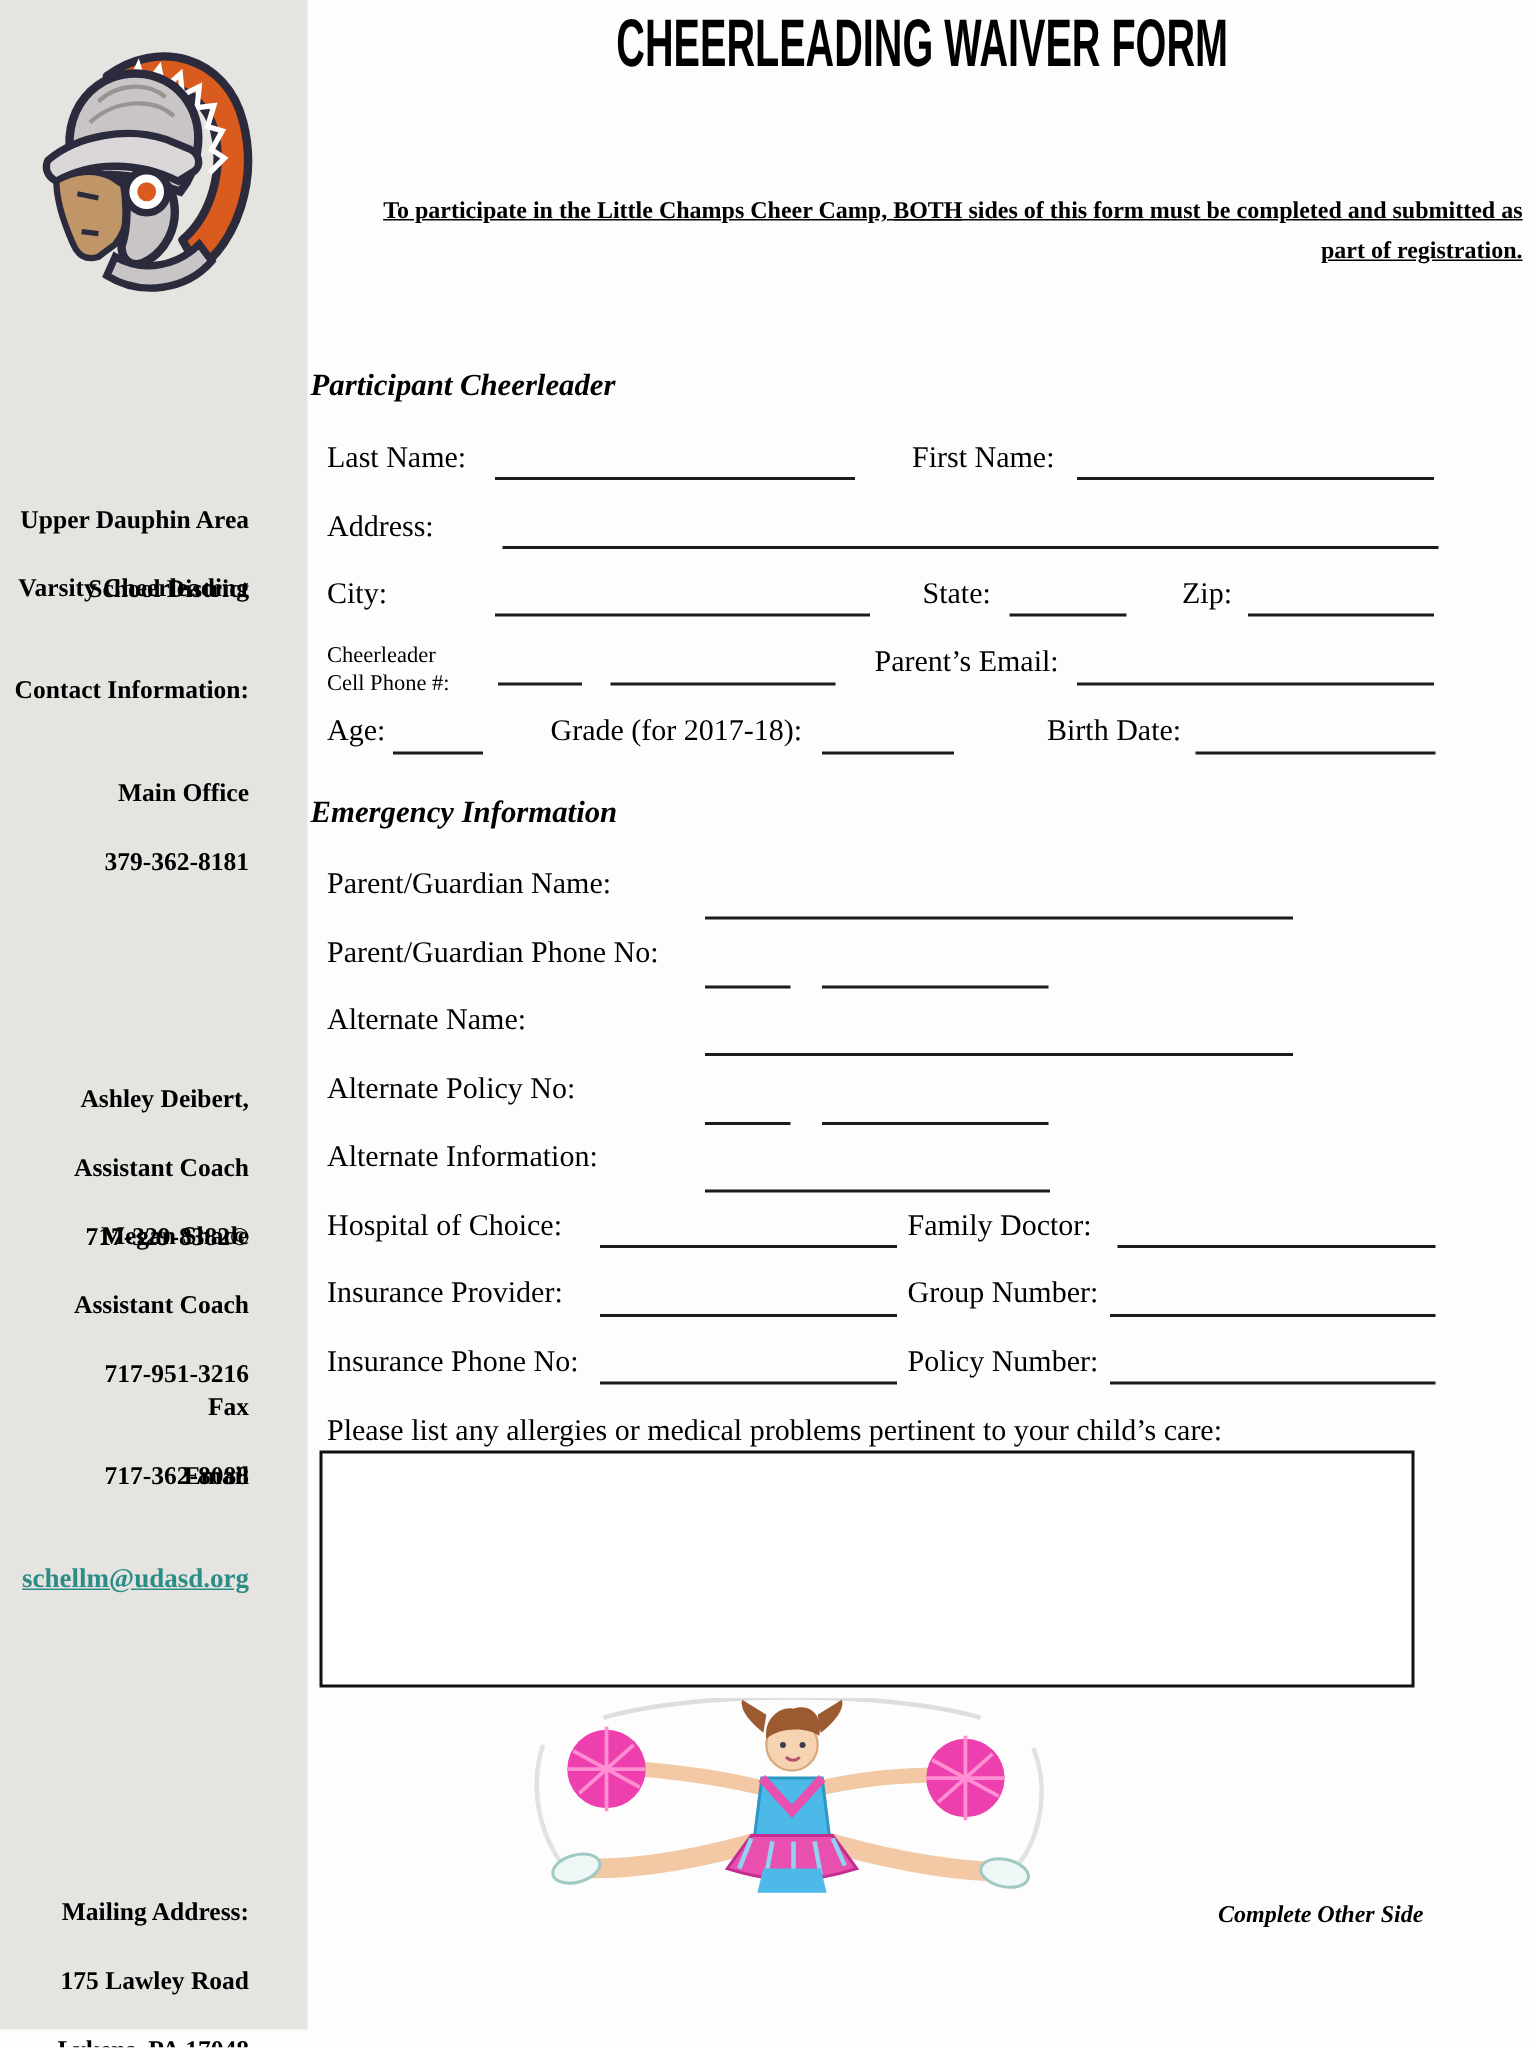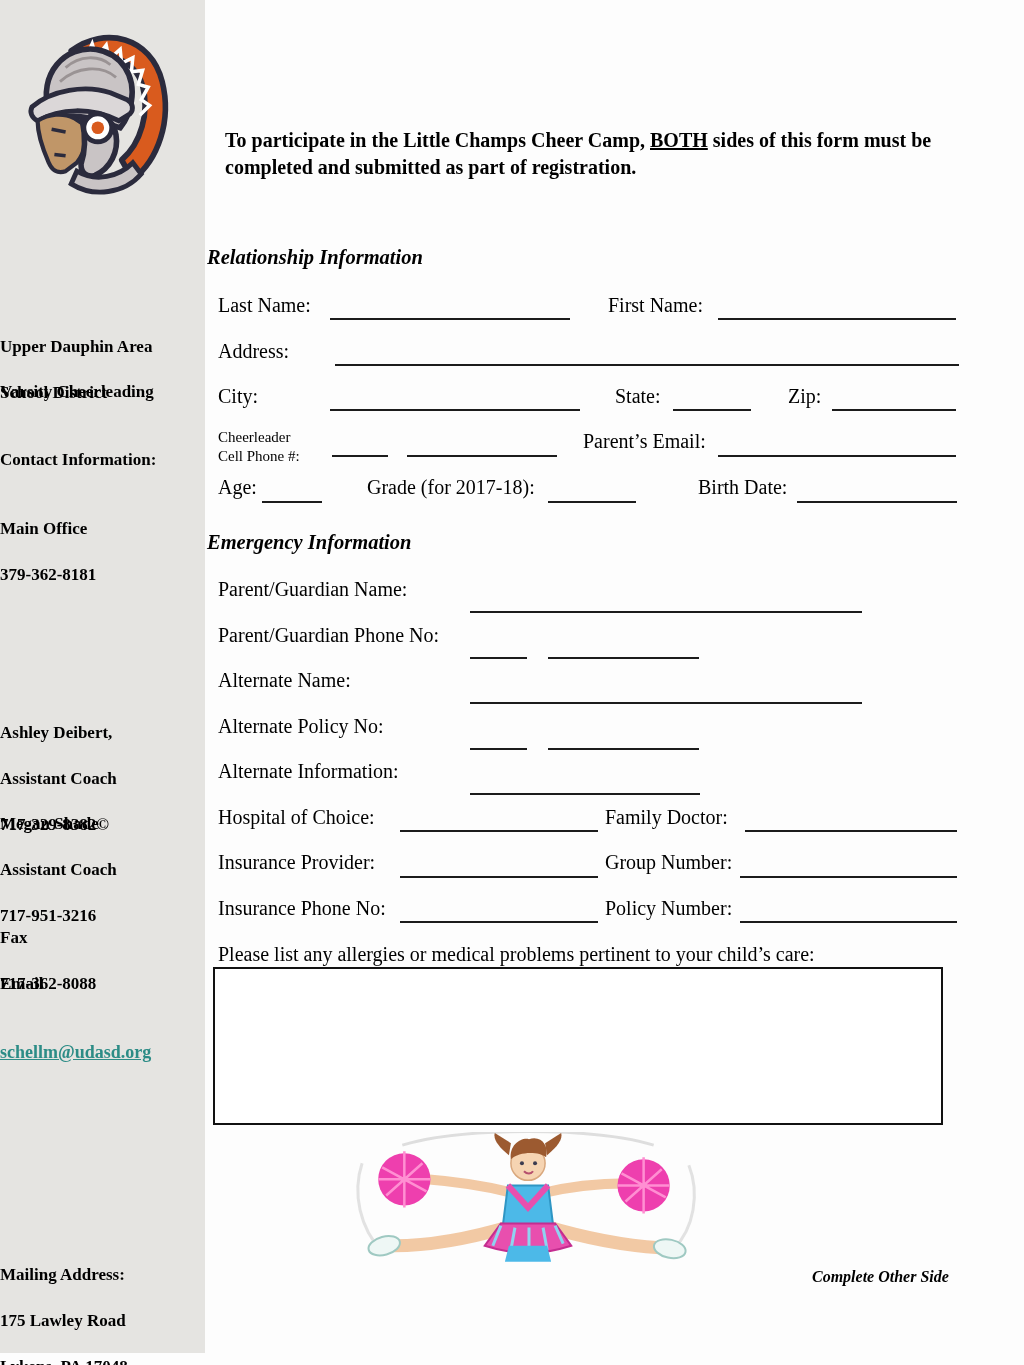--- a/index.html
+++ b/index.html
@@ -17,21 +17,21 @@
   .sidebar {
     position: absolute;
     left: 0; top: 0;
     width: 205px; height: 1353px;
     background: #e5e4e1;
   }
   .sb {
     position: absolute;
     left: 0;
     width: 166px;
-    text-align: left;
+    text-align: right;
     font-weight: bold;
     font-size: 17px;
     line-height: 23px;
     white-space: pre-line;
   }
   .logo { position: absolute; left: 18px; top: 18px; width: 168px; height: 186px; }
   .email-link {
     color: #2c8c86;
     text-decoration: underline;
     font-weight: bold;
@@ -47,24 +47,25 @@
     font-size: 44px;
     letter-spacing: 0px;
     transform: scale(0.6, 1.02);
     transform-origin: center top;
     white-space: nowrap;
   }
   .intro {
     position: absolute;
     left: 225px; top: 127px;
     width: 790px;
-    text-align: left;
+    text-align: right;
     font-weight: bold;
-    font-size: 20px;
+    font-size: 16px;
     line-height: 27px;
+    text-decoration: underline;
   }
   .intro .u { text-decoration: underline; }
   
   .sec-heading { position: absolute; font-weight: bold; font-style: italic; font-size: 20.5px; white-space: nowrap; }
   .lbl { position: absolute; font-size: 20px; white-space: nowrap; }
   .lbl-sm { position: absolute; font-size: 15px; line-height: 19px; white-space: nowrap; }
   .line { position: absolute; height: 0; border-bottom: 2px solid #1c1c1c; }
   .allergy-box { position: absolute; border: 2px solid #111; background: #fff; }
   .footer-note { position: absolute; font-weight: bold; font-style: italic; font-size: 16px; white-space: nowrap; }
   .clipart { position: absolute; left: 342px; top: 1132px; width: 372px; height: 148px; }
@@ -128,24 +129,27 @@
       <span class="email-link">schellm@udasd.org</span>
     </div>
 
     <div class="sb" style="top:1240px">
       <div>Mailing Address:</div>
       <div>175 Lawley Road</div>
       <div>Lykens, PA 17048</div>
     </div>
   </div>
 
+  <div class="title-wrap">
+    <span class="title-text">CHEERLEADING WAIVER FORM</span>
+  </div>
 
   <div class="intro"><span>To participate in the Little Champs Cheer Camp, </span><span class="u">BOTH</span><span> sides of this form must be completed and submitted as part of registration.</span></div>
 
-  <div class="sec-heading" style="left:207px; top:246px">Relationship Information</div>
+  <div class="sec-heading" style="left:207px; top:246px">Participant Cheerleader</div>
 
   <div class="lbl" style="left:218px; top:294px">Last Name:</div>
   <div class="line" style="left:330px; top:318px; width:240px"></div>
   <div class="lbl" style="left:608px; top:294px">First Name:</div>
   <div class="line" style="left:718px; top:318px; width:238px"></div>
 
   <div class="lbl" style="left:218px; top:340px">Address:</div>
   <div class="line" style="left:335px; top:364px; width:624px"></div>
 
   <div class="lbl" style="left:218px; top:385px">City:</div>

